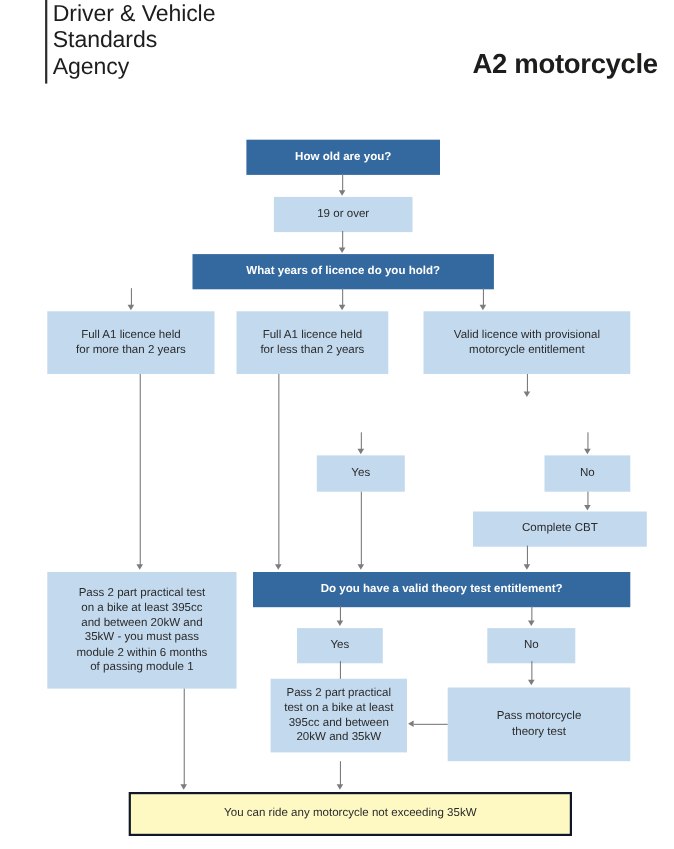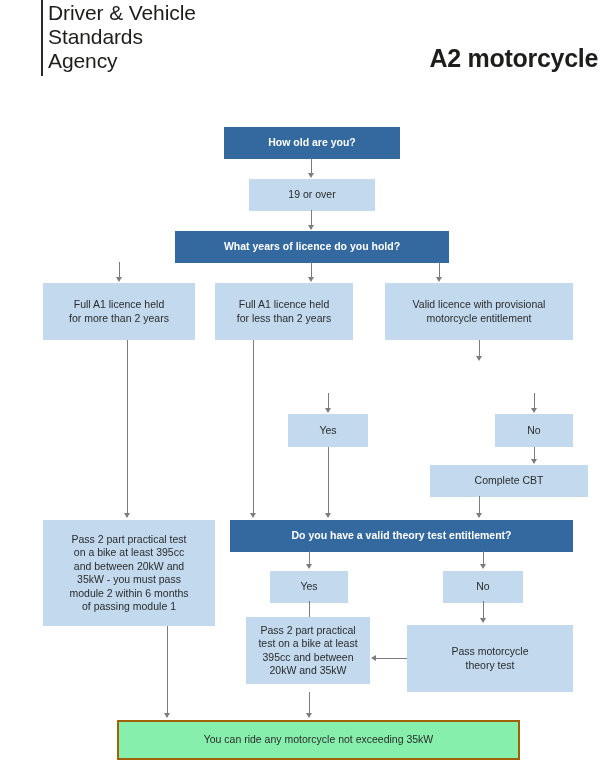--- a/index.html
+++ b/index.html
@@ -71,22 +71,22 @@
     color: #ffffff;
     font-weight: bold;
     font-size: 10.5px;
   }
   .node.step {
     background: #c2d9ee;
     color: #2b2b2b;
     font-weight: normal;
   }
   .node.outcome {
-    background: #86efac;
-    border: 2px solid #a16207;
+    background: #fef9c3;
+    border: 2px solid #0f172a;
     color: #2b2b2b;
   }
 
   
   .vline {
     position: absolute;
     width: 1px;
     background: #7c7c7c;
   }
   .hline {

